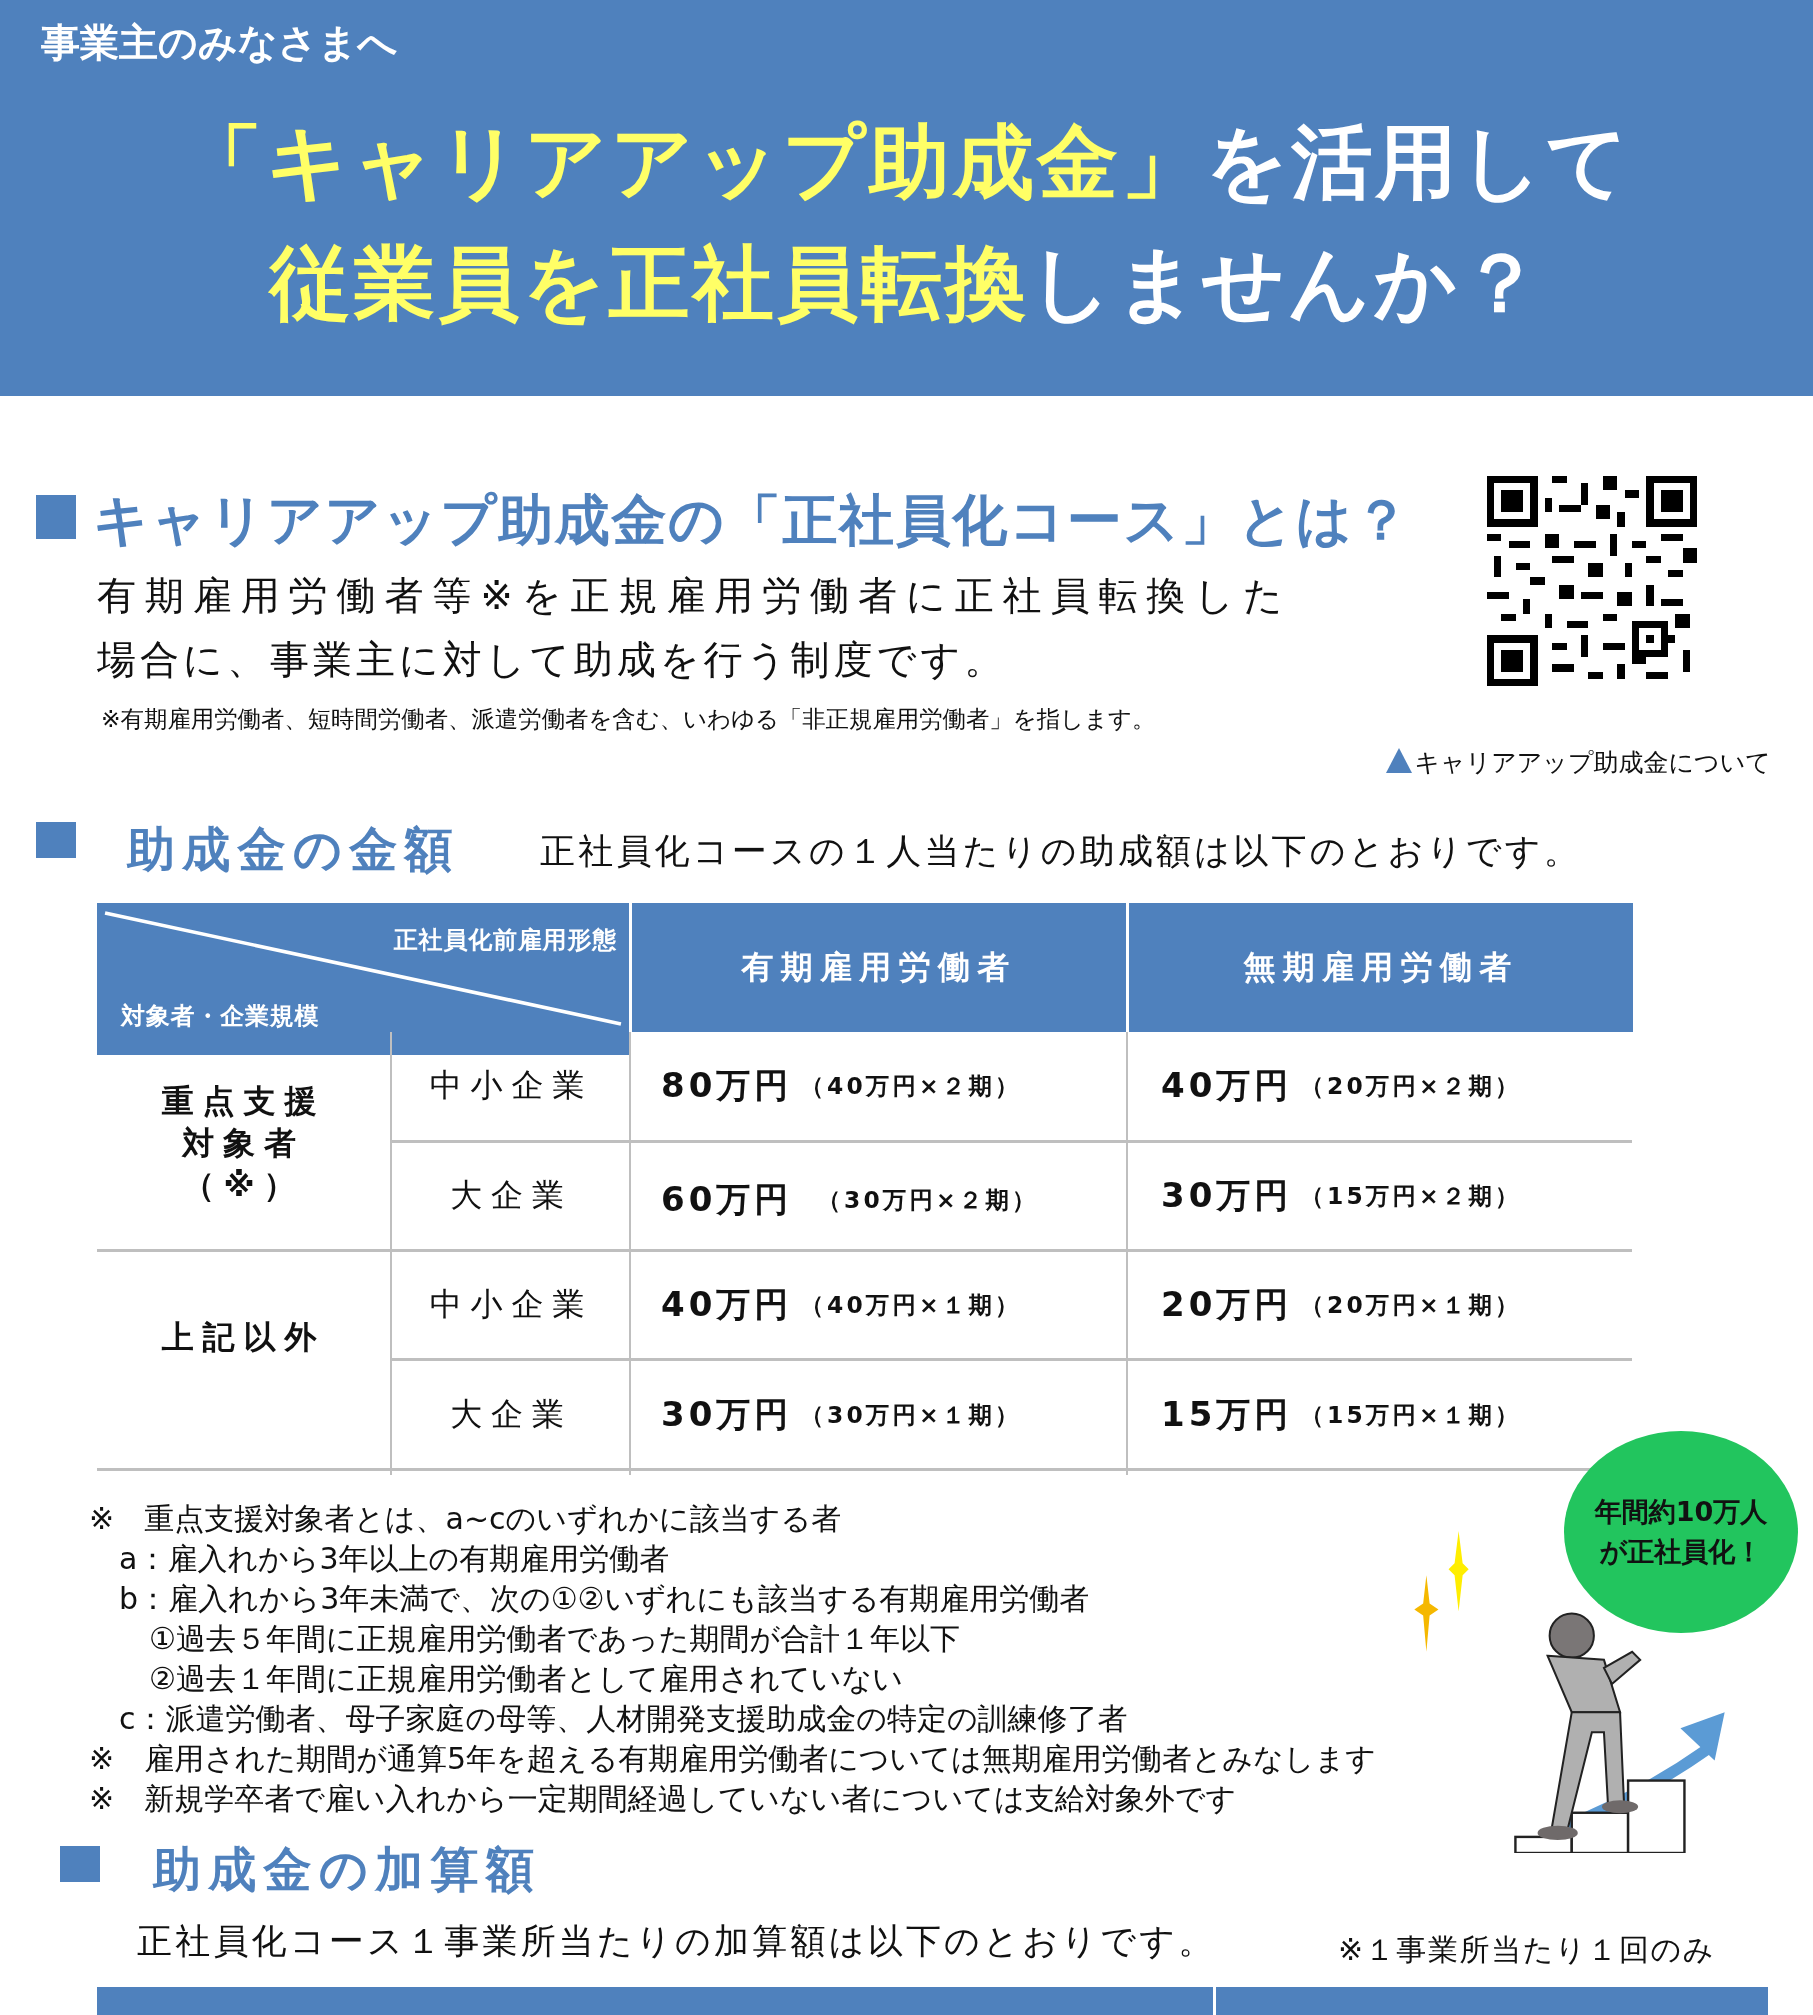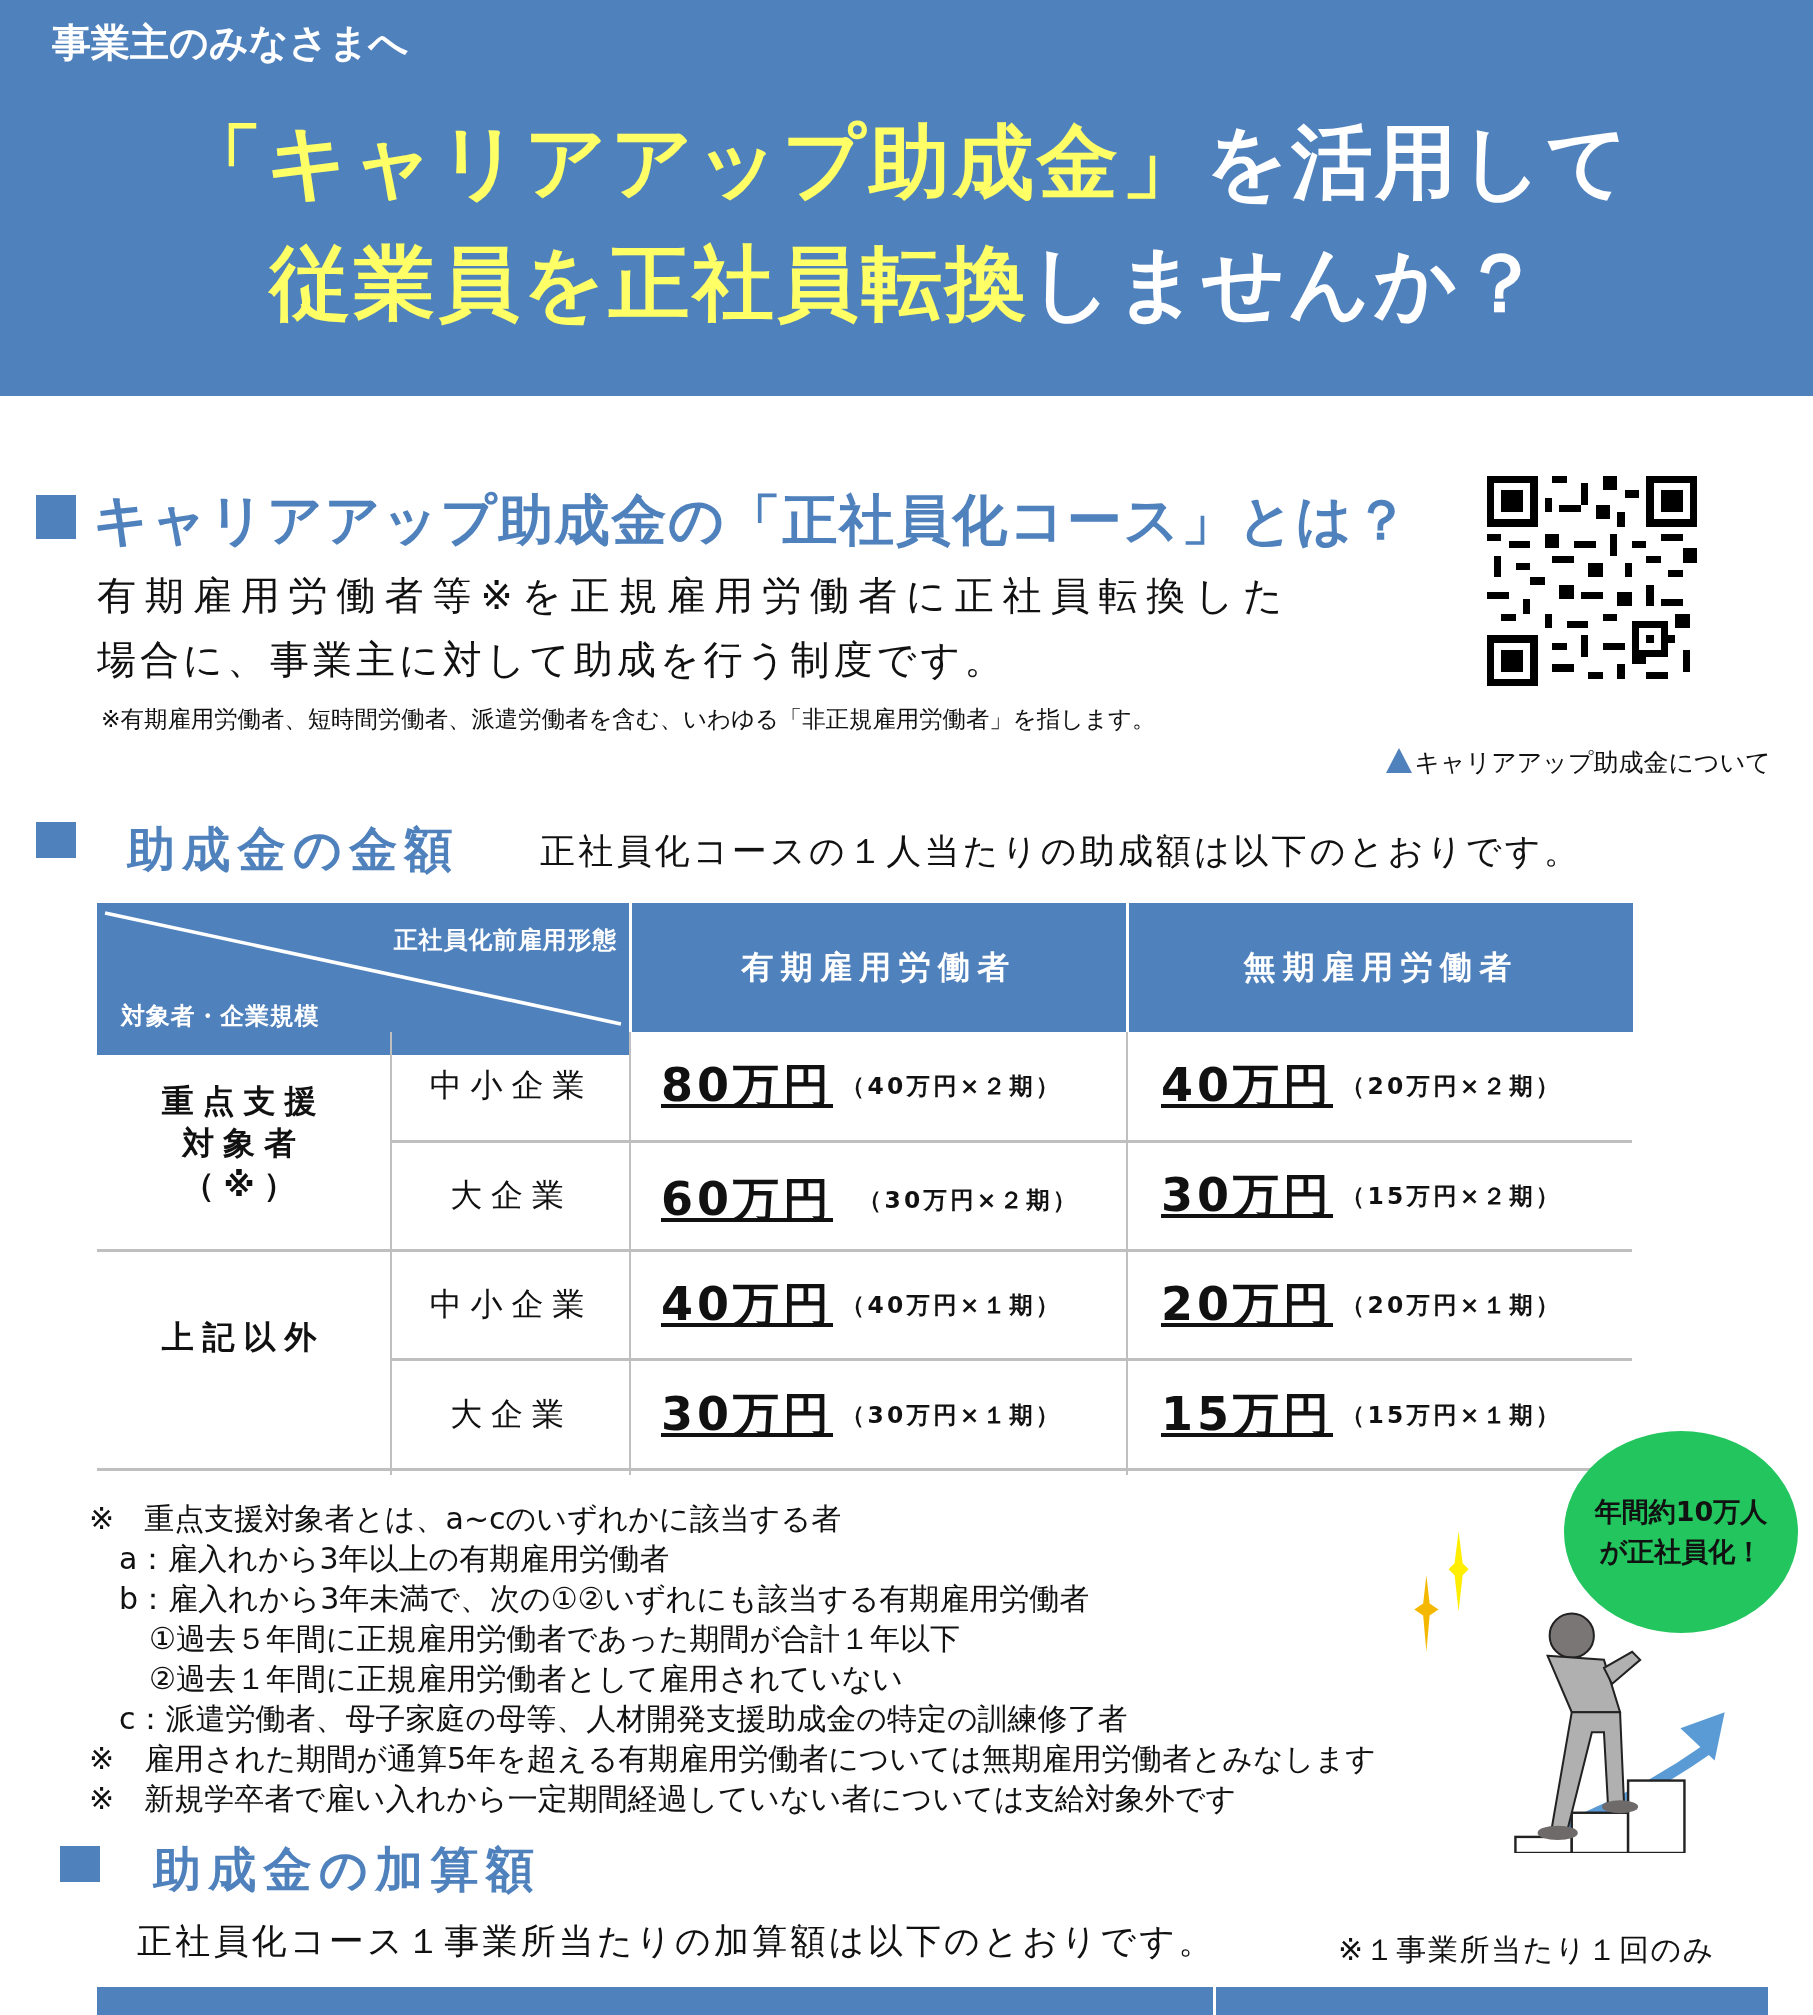--- a/index.html
+++ b/index.html
@@ -3,21 +3,21 @@
 <meta charset="utf-8">
 <style>
   html, body { margin:0; padding:0; background:#fff; }
   body { width:1814px; height:2620px; position:relative; overflow:hidden;
          font-family:"DejaVu Sans", "Liberation Sans", sans-serif; color:#111; }
   .abs { position:absolute; }
   .bold { font-weight:bold; }
 
   
   .header { left:0; top:0; width:1814px; height:396px; background:#4f81bd; }
-  .greeting { left:52px; top:16px; font-size:39px; font-weight:bold; color:#fff;text-align:right; }
+  .greeting { left:41px; top:16px; font-size:39px; font-weight:bold; color:#fff;text-align:right; }
   .title-line { left:0; width:1814px; text-align:center; font-size:81px; font-weight:bold; letter-spacing:3.2px; }
   .title1 { top:109px; }
   .title2 { top:230px; }
   .yel { color:#ffff66; }
   .wht { color:#fff; }
 
   
   .sec-bar { width:40px; background:#4f81bd; }
   .sec-title { font-size:56px; font-weight:bold; color:#4f81bd; letter-spacing:2.4px; }
 
@@ -29,21 +29,21 @@
   .qr-caption { left:1386px; top:746px; font-size:25px; }
   .tri { display:inline-block; width:0; height:0; border-left:13.7px solid transparent; border-right:13.7px solid transparent; border-bottom:25px solid #4f81bd; vertical-align:-1.6px; margin-right:2.4px; }
 
   
   .t1 { left:97px; top:903px; width:1535px; }
   .hdr-cell { position:absolute; background:#4f81bd; color:#fff; font-weight:bold; display:flex; align-items:center; justify-content:center; font-size:32px; letter-spacing:7.3px; }
   .cell { position:absolute; display:flex; align-items:center; font-size:32px; }
   .vline { position:absolute; background:#bfbfbf; width:2.4px; }
   .hline { position:absolute; background:#bfbfbf; height:3.2px; }
 
-  .amt-main { font-size:46px; font-weight:bold; letter-spacing:4px;text-decoration:underline; }
+  .amt-main { font-size:34px; font-weight:bold; letter-spacing:4px; }
   .amt-sub { font-size:23.4px; font-weight:bold; letter-spacing:3.2px; margin-left:8px;text-align:right; }
 
   
   .notes { left:89px; top:1499px; font-size:30px; line-height:40px; }
   .notes div { white-space:nowrap; }
 
   
   .bubble { left:1564px; top:1431px; width:234px; height:202px; border-radius:50%; background:#22c55e; display:flex; flex-direction:column; align-items:center; justify-content:center; font-weight:bold; font-size:27px; line-height:40px; }
 
   

